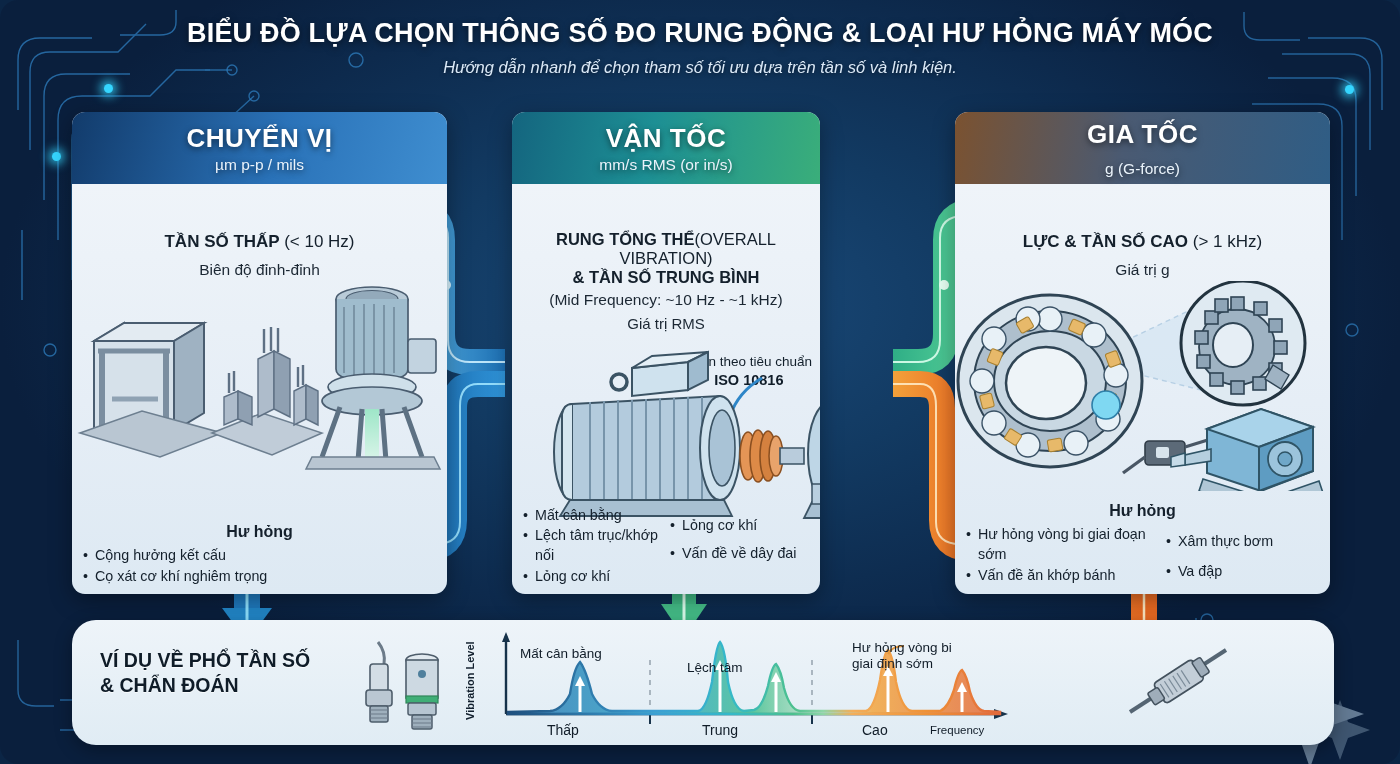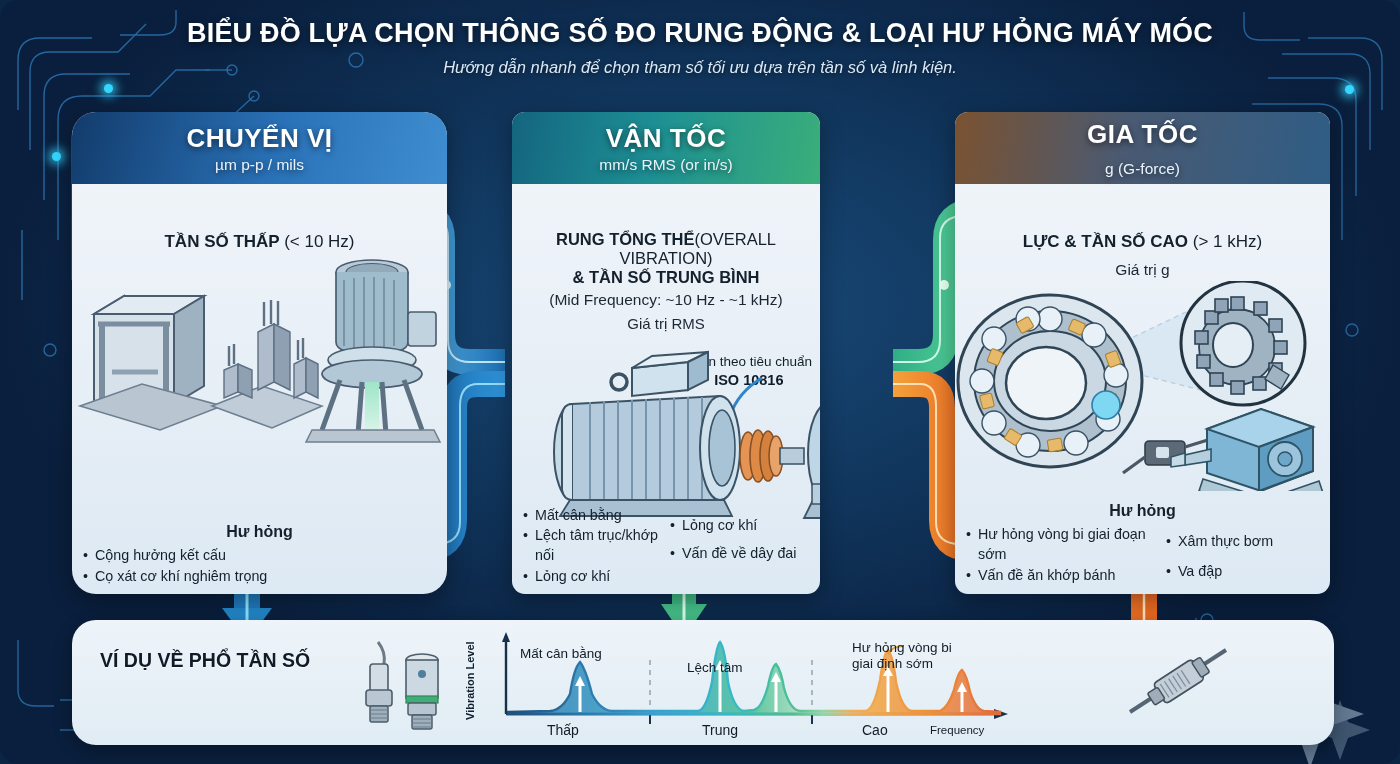--- a/index.html
+++ b/index.html
@@ -35,21 +35,21 @@
   }
   
   .card {
     position: absolute; top: 112px; width: 375px; height: 482px;
     border-radius: 13px;
     background: linear-gradient(180deg,#f2f6fa 0%, #e6eef6 60%, #dde9f3 100%);
     box-shadow: 0 6px 22px rgba(0,0,0,.35);
     overflow: hidden;
     display: flex; flex-direction: column;
   }
-  .card.c1 { left: 72px; border-radius: 24px; }
+  .card.c1 { left: 72px; }
   .card.c2 { left: 512px; width: 308px; }
   .card.c3 { left: 955px; }
   .card-head {
     height: 72px; flex: none;
     display: flex; flex-direction: column; align-items: center; justify-content: center;
     color: #fff; text-shadow: 0 2px 6px rgba(0,0,0,.55);
   }
   .c1 .card-head { background: linear-gradient(105deg,#123b6b 0%, #2a72b8 55%, #3f8ed0 100%); }
   .c2 .card-head { background: linear-gradient(100deg,#14657f 0%, #1d8f94 45%, #3aae7a 100%); }
   .c3 .card-head { background: linear-gradient(100deg,#7b5230 0%, #4a5a72 45%, #2f5d85 100%); gap: 8px; }
@@ -234,20 +234,21 @@
     <div class="card-head">
       <div class="card-title">CHUYỂN VỊ</div>
       <div class="card-unit">µm p-p / mils</div>
     </div>
     <div class="card-body">
       <div class="band">
         <div class="band-main">
           <span>TẦN SỐ THẤP</span>
           <span class="reg">(&lt; 10 Hz)</span>
         </div>
+        <div class="band-sub">Biên độ đỉnh-đỉnh</div>
       </div>
 
       <div class="illus">
         <svg viewBox="0 0 375 200" width="375" height="200" style="position:absolute;left:0;top:0">
 
           <g stroke="#4a5d70" stroke-width="2" fill="none">
             <path d="M22 150 L22 60 L52 42 L52 132 Z" fill="#c4d2dd"></path>
             <path d="M22 60 L52 42 L132 42 L102 60 Z" fill="#e3ebf2"></path>
             <path d="M102 60 L132 42 L132 132 L102 150 Z" fill="#9fb2c2"></path>
             <path d="M22 60 L102 60 L102 150 L22 150 Z" fill="#d6e1ea"></path>
@@ -510,20 +511,21 @@
             <li>Va đập</li>
           </ul>
         </div>
       </div>
     </div>
   </div>
 
   <div class="bottom">
     <div class="bottom-title">
       <div>VÍ DỤ VỀ PHỔ TẦN SỐ</div>
+      <div>&amp; CHẨN ĐOÁN</div>
     </div>
 
     <svg style="position:absolute;left:282px;top:18px" width="110" height="100">
       <g>
         <path d="M24 4 Q32 14 30 26" stroke="#6c7b89" stroke-width="3" fill="none"></path>
         <rect x="16" y="26" width="18" height="28" rx="3" fill="#d3dde5" stroke="#4e5d6b" stroke-width="1.6"></rect>
         <rect x="12" y="52" width="26" height="16" rx="3" fill="#bac7d2" stroke="#4e5d6b" stroke-width="1.6"></rect>
         <rect x="16" y="68" width="18" height="16" rx="2" fill="#9fb0bd" stroke="#4e5d6b" stroke-width="1.5"></rect>
         <g stroke="#6c7b89" stroke-width="1.2">
           <path d="M16 72 L34 72"></path>

